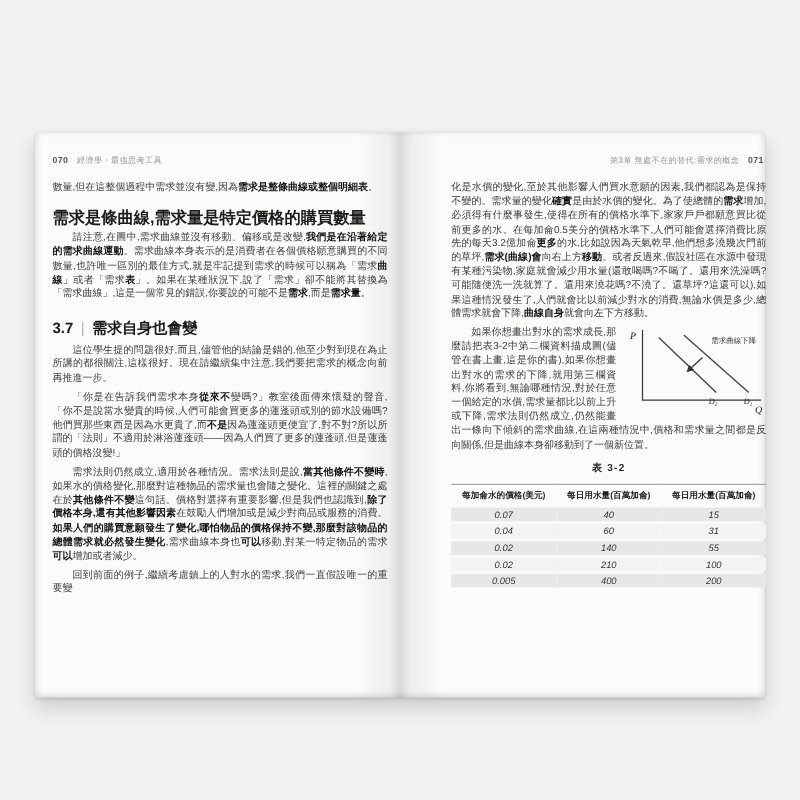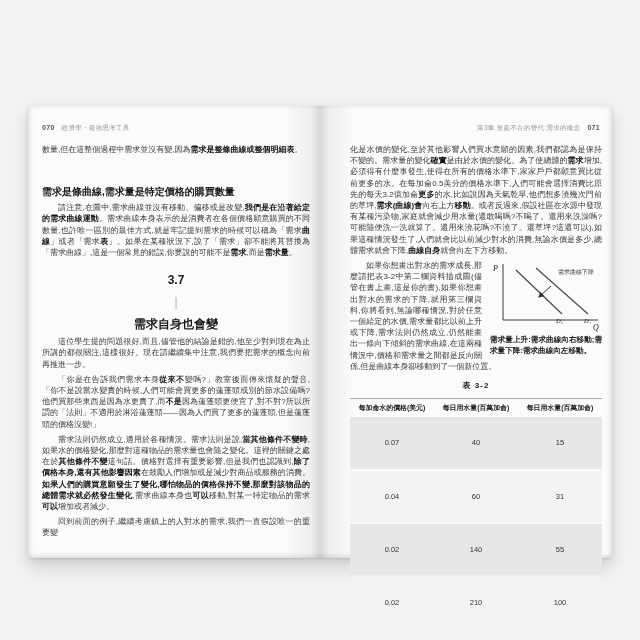--- a/index.html
+++ b/index.html
@@ -16,64 +16,64 @@
                inset -3px 0 5px rgba(0,0,0,0.05), inset 3px 0 5px rgba(0,0,0,0.05),
                inset 0 -3px 5px rgba(0,0,0,0.07);
   }
   .gutter{
     position:absolute;left:0;top:0;width:100%;height:100%;pointer-events:none;border-radius:3px;
     background:linear-gradient(90deg, rgba(0,0,0,0) 44%, rgba(0,0,0,0.05) 48.5%,
                rgba(0,0,0,0.14) 50%, rgba(0,0,0,0.05) 51.5%, rgba(0,0,0,0) 56%);
   }
   .page{position:absolute;top:0;height:100%;width:292px;}
   .page-left{left:0;}
-  .page-right{left:292px;}
+  .page-right{left:303px;}
   .runhead{
     position:absolute;top:18px;font-size:6.5px;color:#999;letter-spacing:0.3px;
     display:flex;align-items:baseline;gap:7px;white-space:nowrap;
   }
   .page-left .runhead{left:14px;}
   .page-right .runhead{right:12px;justify-content:flex-end;}
   .pagenum{font-weight:bold;color:#555;font-size:7px;}
   .pbody{
     position:absolute;top:38px;font-size:8px;line-height:11.2px;color:#3b3b3b;
     text-align:justify;word-break:break-all;
   }
   .page-left .pbody{left:14px;width:268px;}
   .page-right .pbody{left:30px;width:252px;}
   .pbody p{margin:4px 0 0;}
   p.indent{text-indent:2em;}
   p.noindent{text-indent:0;margin-top:0;}
   .b{font-weight:bold;color:#141414;}
   h3.subhead{
-    font-size:10px;line-height:12px;color:#1c1c1c;margin:31px 0 2px;-0.1px;
+    font-size:13px;line-height:12px;color:#1c1c1c;margin:13px 0 2px;-0.1px;
     font-weight:bold;
   }
   .sec{
     margin:14px 0 4px;display:flex;align-items:center;gap:6px;
-    font-weight:bold;color:#1a1a1a;font-size:12px;line-height:16px;flex-direction:column;
+    font-weight:bold;color:#1a1a1a;font-size:12px;line-height:16px;
   }
   .sec .bar{color:#b5b5b5;font-weight:normal;font-size:12px;}
   .p2wrap{margin-top:4px;}
   .p2wrap:after{content:"";display:block;clear:both;}
   .fig{float:right;width:112px;margin:0 0 2px 8px;}
   .fig svg{display:block;}
   .figcap{
     margin-top:3px;font-size:7.6px;font-weight:bold;color:#222;
     line-height:10.5px;text-align:justify;word-break:break-all;
   }
   .tablewrap{margin-top:8px;}
   .ttitle{text-align:center;font-size:8px;font-weight:bold;color:#222;margin-bottom:5px;letter-spacing:1px;}
   table.t32{width:100%;border-collapse:separate;border-spacing:0 2px;}
   table.t32 thead tr{border-top:1px solid #888;}
   table.t32 th{
     font-size:6.9px;font-weight:bold;color:#222;padding:3px 1px 2px;text-align:center;
     border-top:1px solid #aaa;white-space:nowrap;
   }
-  table.t32 td{font-size:7.5px;color:#333;text-align:center;padding:20px 1px;}
+  table.t32 td{font-size:7.5px;color:#333;text-align:center;padding:0 1px;font-style:italic;}
   table.t32 tbody tr:nth-child(odd) td{background:#e7e7e6;}
   table.t32 tbody tr:nth-child(even) td{background:#f3f3f2;}
   .axislabel{font-family:"Liberation Serif","DejaVu Serif",serif;font-style:italic;}
 </style>
 </head>
 <body>
 
 <div class="book">
   <div class="gutter"></div>
 
@@ -117,21 +117,20 @@
             <path d="M13,4 L13,60 L108,60" stroke="#3a3a3a" stroke-width="1" fill="none"></path>
             <text class="axislabel" x="3" y="11" font-size="8" fill="#222">P</text>
             <text class="axislabel" x="103" y="70" font-size="8" fill="#222">Q</text>
             <line x1="46" y1="8" x2="98" y2="54" stroke="#4a4a4a" stroke-width="1.2"></line>
             <line x1="26" y1="10" x2="72" y2="54" stroke="#4a4a4a" stroke-width="1.2"></line>
             <line x1="61" y1="26" x2="49" y2="37" stroke="#333" stroke-width="1" marker-end="url(#ah)"></line>
             <text class="axislabel" x="94" y="63" font-size="6.5" fill="#222">D₁</text>
             <text class="axislabel" x="66" y="63" font-size="6.5" fill="#222">D₂</text>
             <text x="68" y="14" font-size="6" fill="#333">需求曲線下降</text>
           </svg>
-          <div class="figcap">需求量上升:需求曲線向右移動;需求量下降:需求曲線向左移動。</div>
         </div>
         <p class="indent" style="margin-top:0;"><span>如果你想畫出對水的需求成長,那麼請把表3-2中第二欄資料描成圖(儘管在書上畫,這是你的書),如果你想畫出對水的需求的下降,就用第三欄資料,你將看到,無論哪種情況,對於任意一個給定的水價,需求量都比以前上升或下降,需求法則仍然成立,仍然能畫出一條向下傾斜的需求曲線,在這兩種情況中,價格和需求量之間都是反向關係,但是曲線本身卻移動到了一個新位置。</span></p>
       </div>
 
       <div class="tablewrap">
         <div class="ttitle">表 3-2</div>
         <table class="t32">
           <thead>
             <tr>
                 <th>每加侖水的價格(美元)</th>
@@ -153,18 +152,23 @@
               <tr>
                 <td>0.02</td>
                 <td>140</td>
                 <td>55</td>
               </tr>
               <tr>
                 <td>0.02</td>
                 <td>210</td>
                 <td>100</td>
               </tr>
+              <tr>
+                <td>0.005</td>
+                <td>400</td>
+                <td>200</td>
+              </tr>
             </tbody>
         </table>
       </div>
     </div>
   </div>
 </div>
 
 </body></html>

